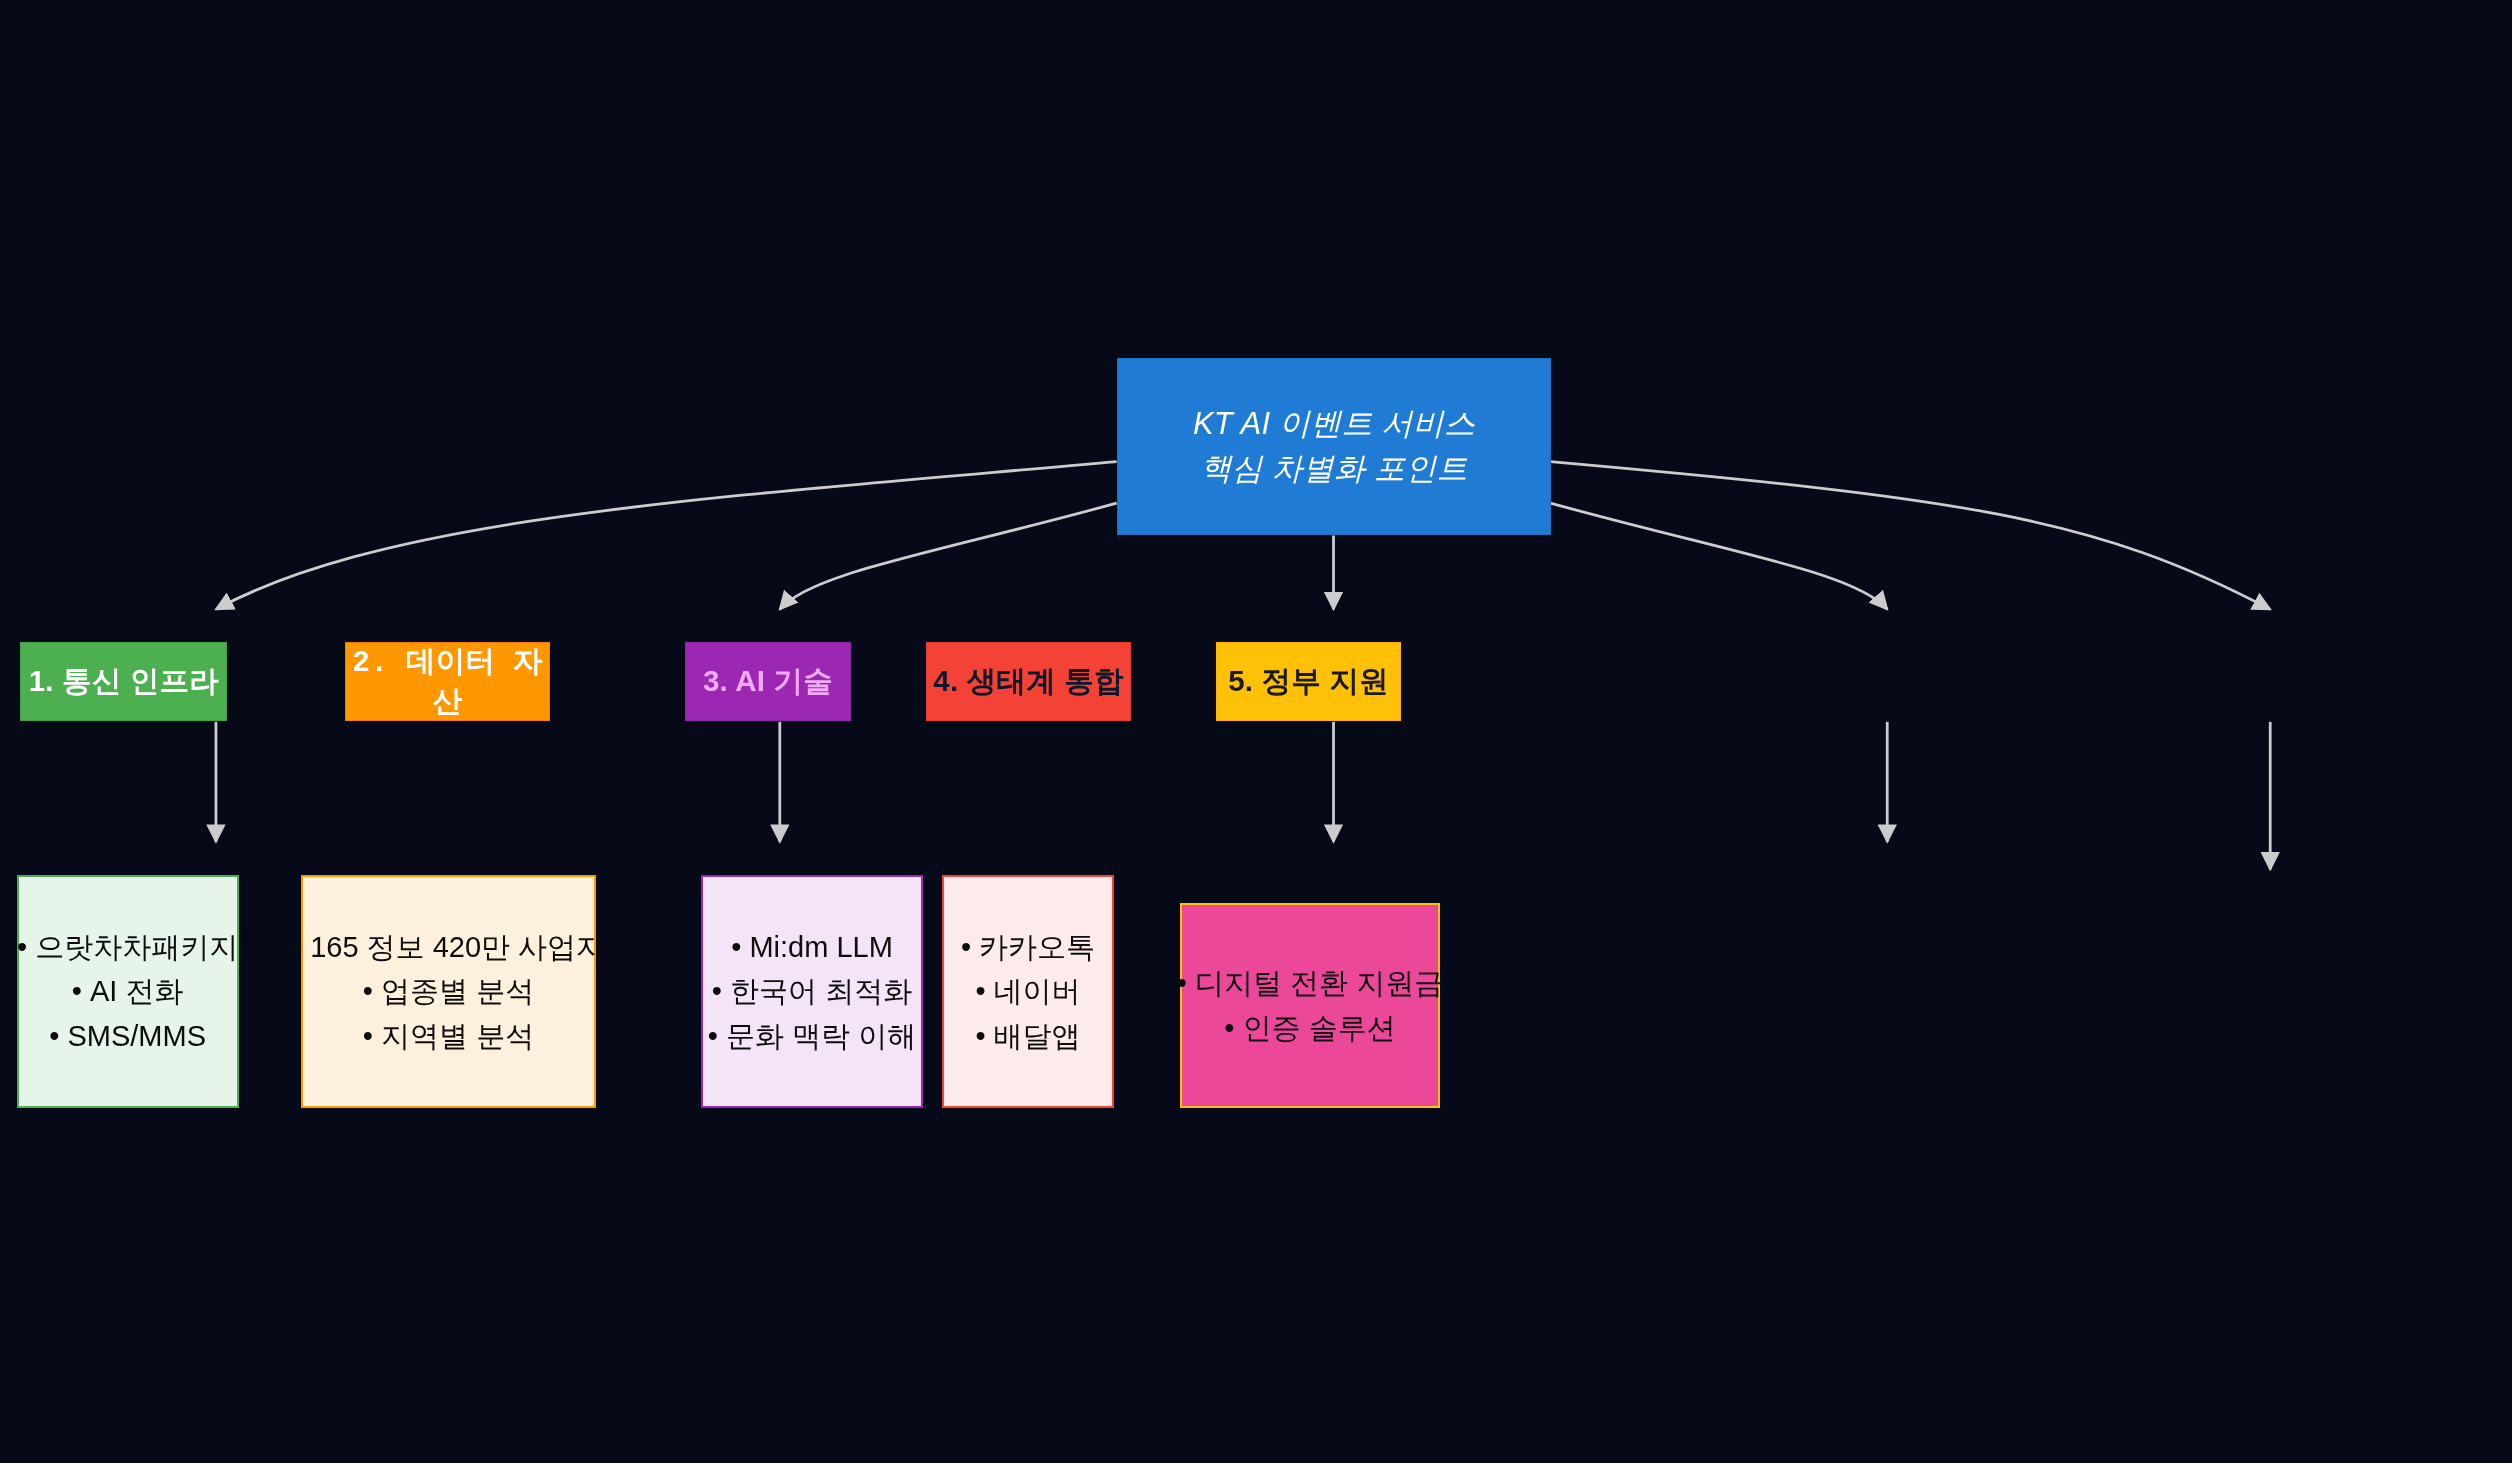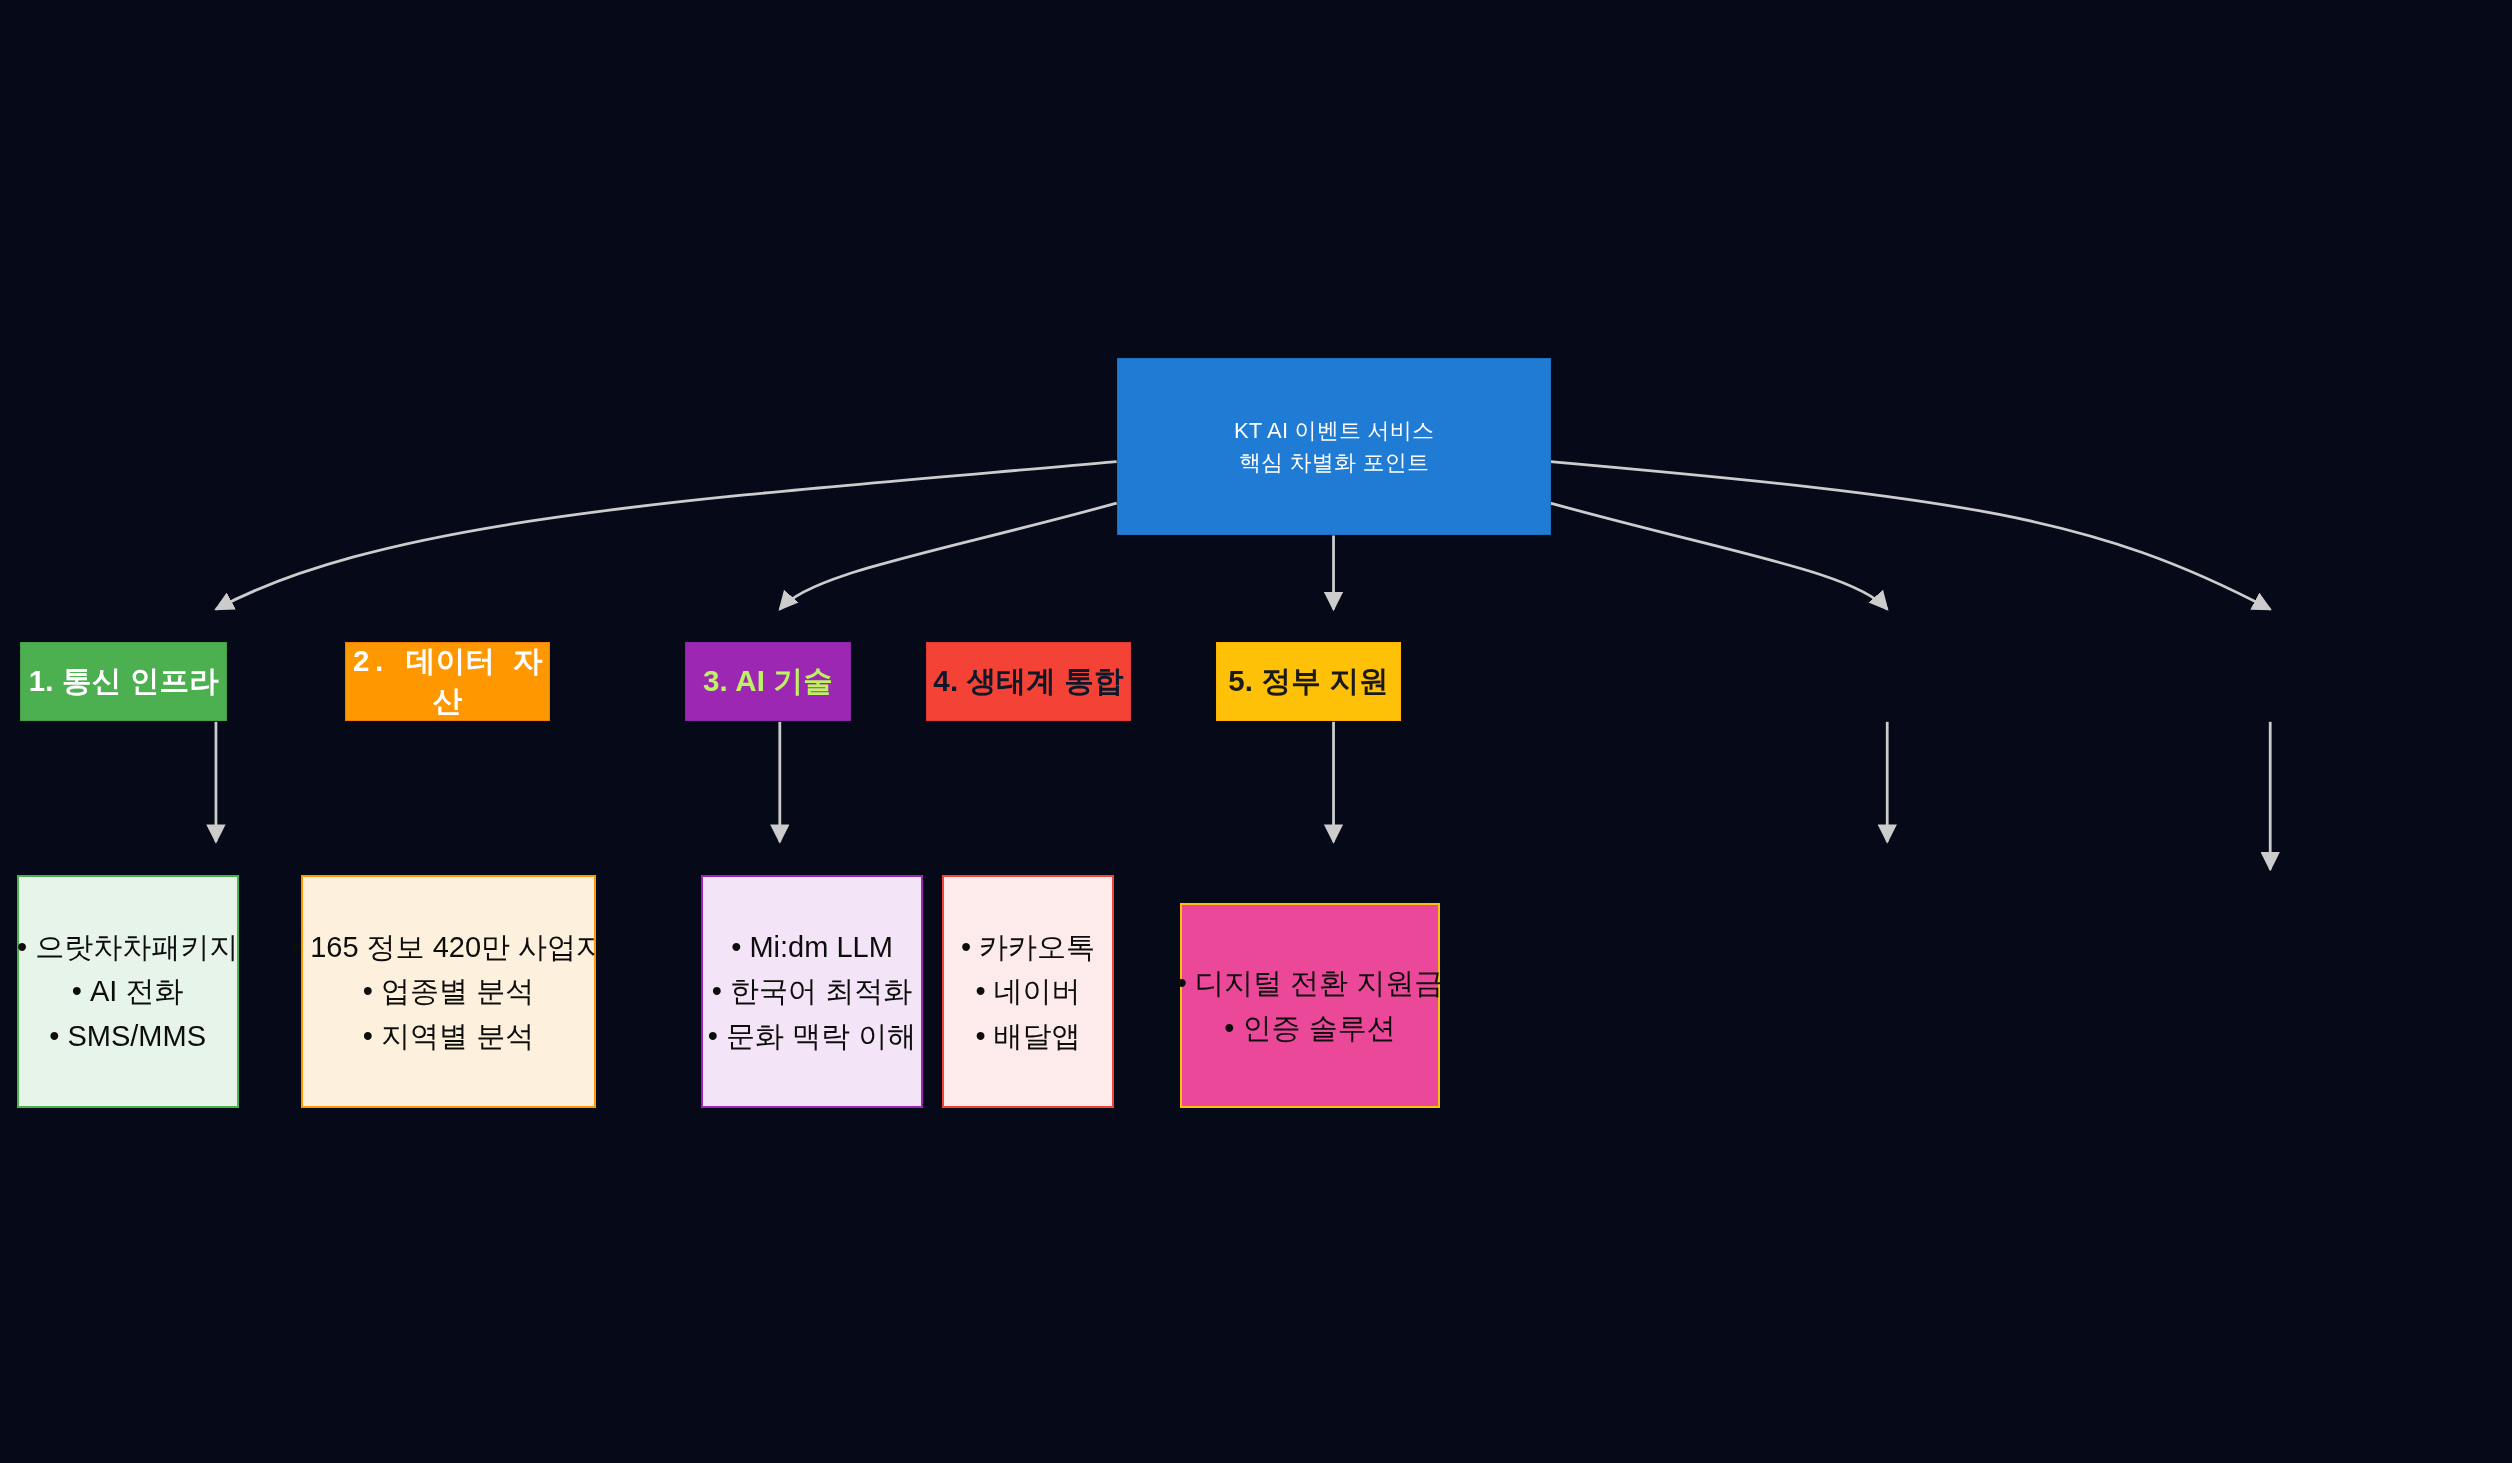--- a/index.html
+++ b/index.html
@@ -28,24 +28,25 @@
     box-sizing: border-box;
     display: flex;
     align-items: center;
     justify-content: center;
     text-align: center;
     z-index: 2;
   }
   .root-node {
     border: 1.8px solid #1c6fbe;
     color: #ffffff;
-    font-size: 22px;
+    font-size: 31px;
     font-weight: 400;
     line-height: 1.45;
     letter-spacing: 0.2px;
+    font-style: italic;
   }
   .cat-node {
     border-width: 1.8px;
     border-style: solid;
     font-size: 29.5px;
     font-weight: 700;
     letter-spacing: 0.2px;
   }
   .detail-node {
     border-width: 2.8px;
@@ -102,21 +103,21 @@
       <div>핵심 차별화 포인트</div>
     </div>
   </div>
 
   <div class="node cat-node" style="left: 20.3px; top: 642px; width: 207px; height: 79px; background: rgb(76, 175, 80); border-color: rgb(67, 160, 71); color: rgb(255, 255, 255);">
     <span>1. 통신 인프라</span>
   </div>
   <div class="node cat-node" style="left: 345px; top: 642px; width: 205px; height: 79px; background: rgb(255, 152, 0); border-color: rgb(245, 124, 0); color: rgb(255, 255, 255); font-family: Liberation Mono, monospace;">
     <span>2. 데이터 자산</span>
   </div>
-  <div class="node cat-node" style="left: 685px; top: 642px; width: 166px; height: 79px; background: rgb(156, 39, 178); border-color: rgb(142, 36, 170); color: #bef264;">
+  <div class="node cat-node" style="left: 685px; top: 642px; width: 166px; height: 79px; background: rgb(156, 39, 178); border-color: rgb(142, 36, 170); color: #f0abfc;">
     <span>3. AI 기술</span>
   </div>
   <div class="node cat-node" style="left: 926px; top: 642px; width: 205px; height: 79px; background: rgb(244, 67, 54); border-color: rgb(229, 57, 53); color: #0f172a;">
     <span>4. 생태계 통합</span>
   </div>
   <div class="node cat-node" style="left: 1216px; top: 642px; width: 185px; height: 79px; background: rgb(255, 193, 7); border-color: rgb(255, 179, 0); color: rgb(26, 26, 26);">
     <span>5. 정부 지원</span>
   </div>
 
   <div class="node detail-node" style="left: 16.6px; top: 875px; width: 222px; height: 233px; background: rgb(230, 244, 234); border-color: rgb(76, 175, 80);">

